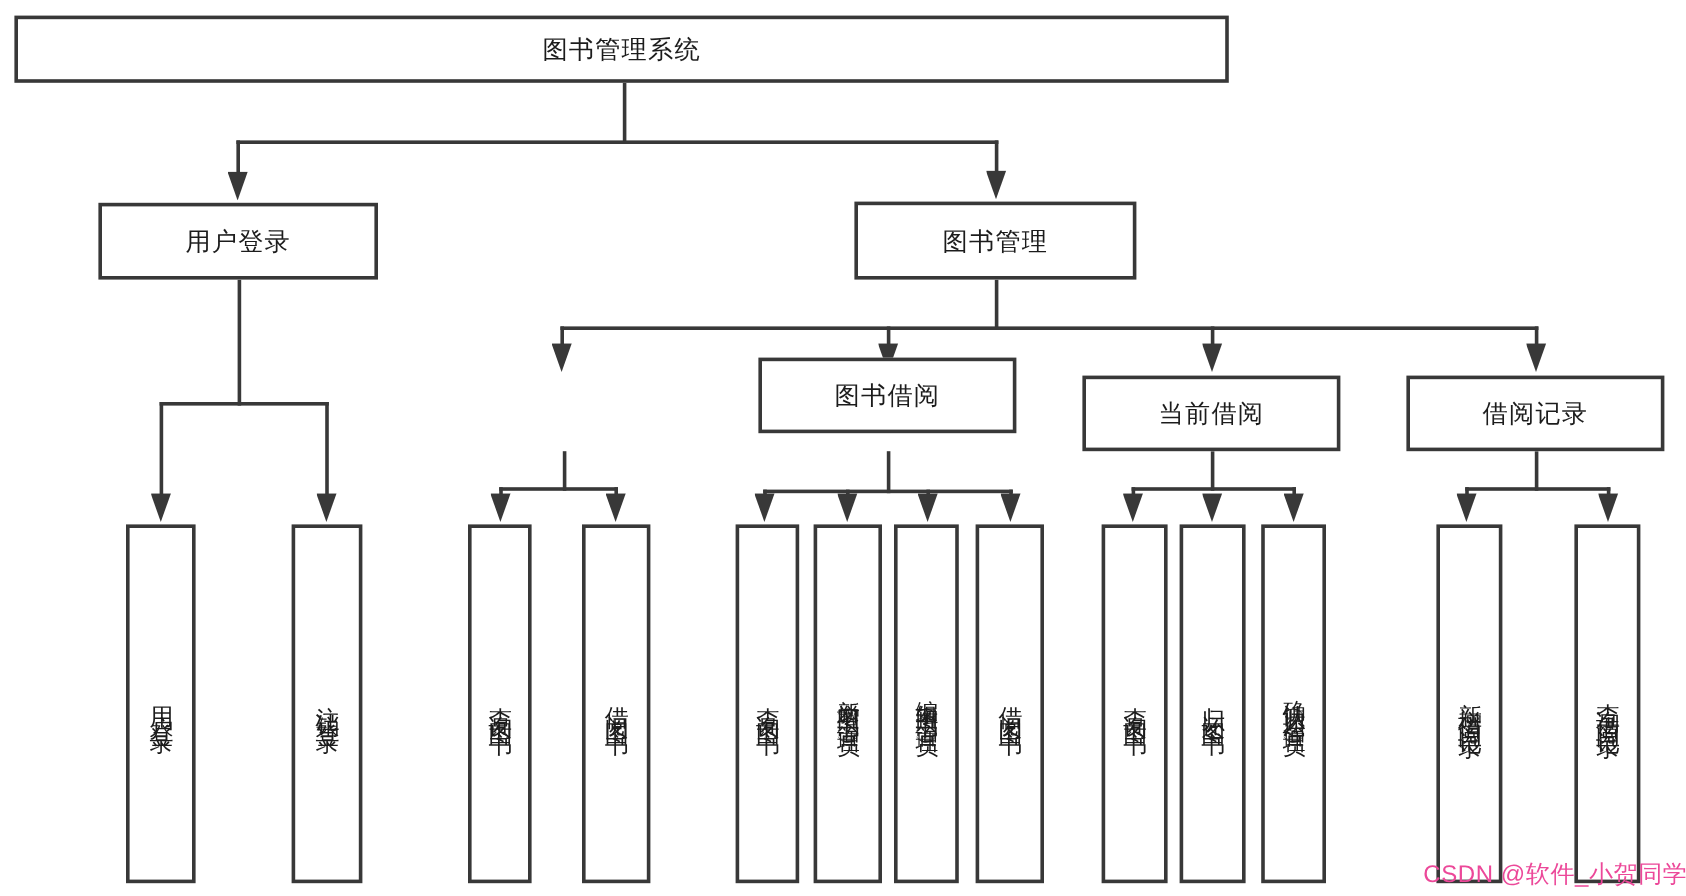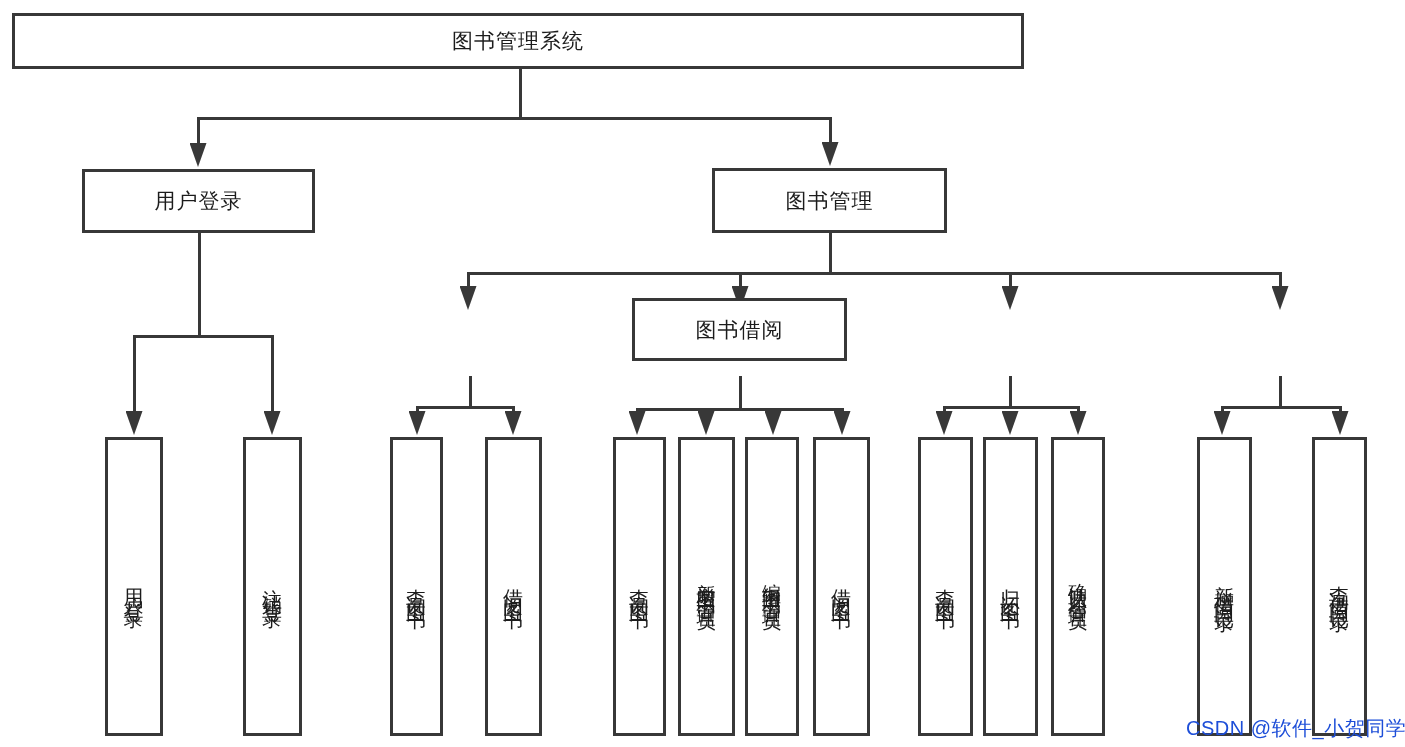--- a/index.html
+++ b/index.html
@@ -50,21 +50,21 @@
     position: absolute;
     background: #383838;
     clip-path: polygon(50% 100%, 0 0, 100% 0);
     z-index: 1;
   }
   .watermark {
     position: absolute;
     left: 1186px;
     top: 715px;
     font-size: 20px;
-    color: #1d4ed8;
+    color: #ec4899;
     z-index: 5;
     white-space: nowrap;
     letter-spacing: 0.5px;
   }
 </style>
 </head>
 <body>
 
 <div id="canvas">
 
@@ -74,20 +74,26 @@
 
   <div class="box" style="left:82px; top:169px; width:233px; height:64px;">
     <span>用户登录</span>
   </div>
   <div class="box" style="left:712px; top:168px; width:235px; height:65px;align-items:center;">
     <span>图书管理</span>
   </div>
 
   <div class="box" style="left:632px; top:298px; width:215px; height:63px;">
     <span>图书借阅</span>
+  </div>
+  <div class="box" style="left:902px; top:313px; width:215px; height:63px;">
+    <span>当前借阅</span>
+  </div>
+  <div class="box" style="left:1172px; top:313px; width:215px; height:63px;">
+    <span>借阅记录</span>
   </div>
 
   <div class="vbox" style="left:105px; top:437px; width:58px; height:299px;">
     <span>用户登录</span>
   </div>
   <div class="vbox" style="left:243px; top:437px; width:59px; height:299px;">
     <span>注销登录</span>
   </div>
   <div class="vbox" style="left:390px; top:437px; width:53px; height:299px;">
     <span>查询图书</span>

